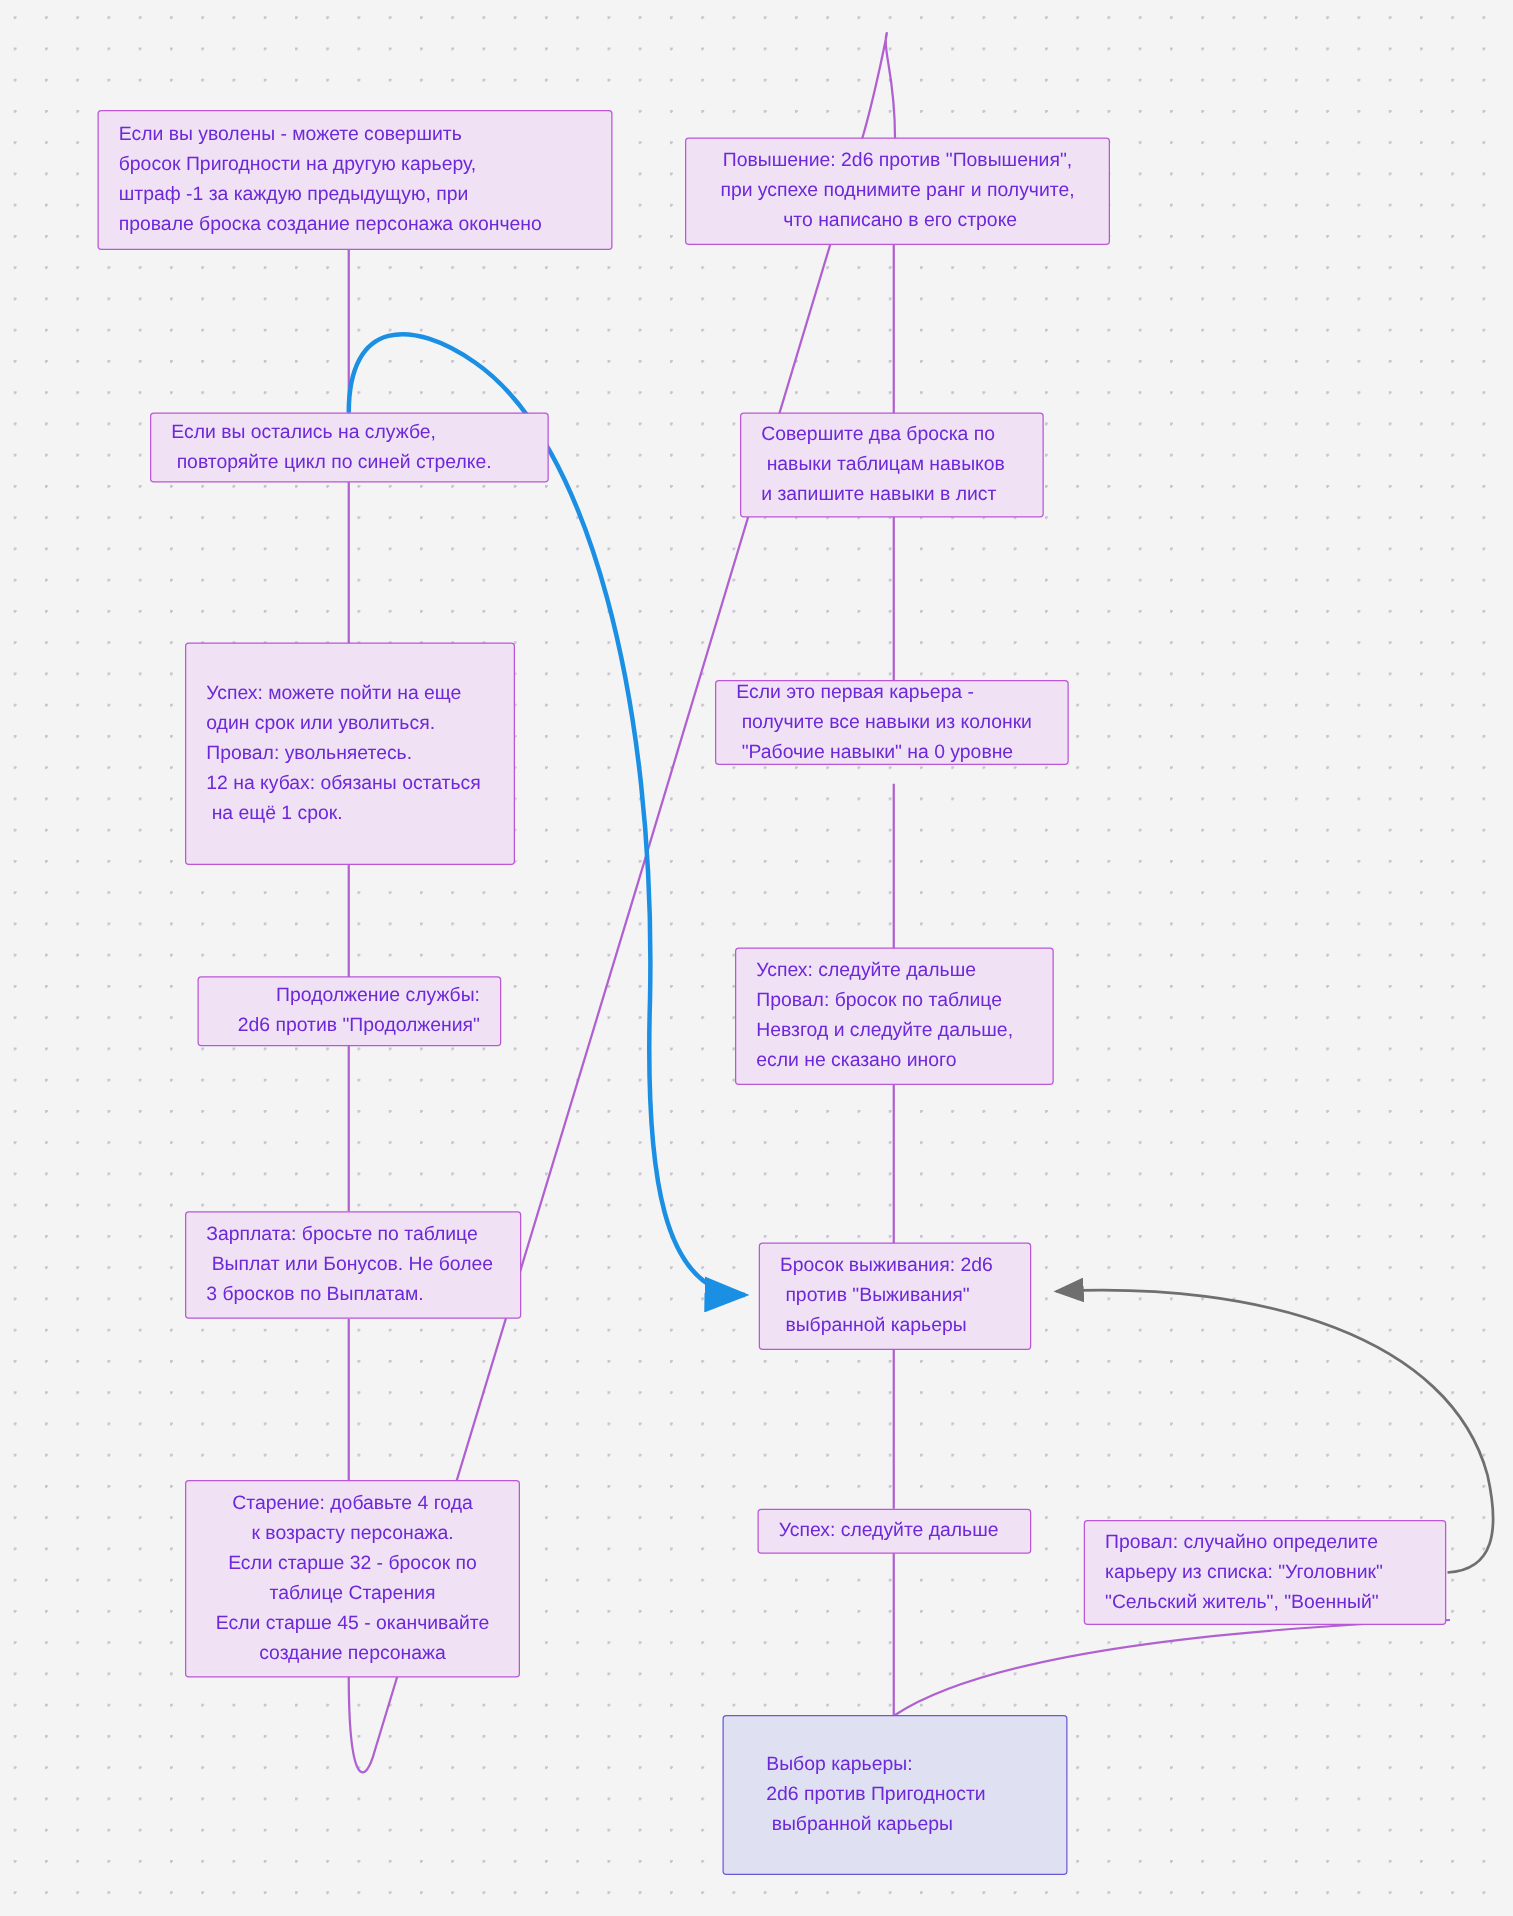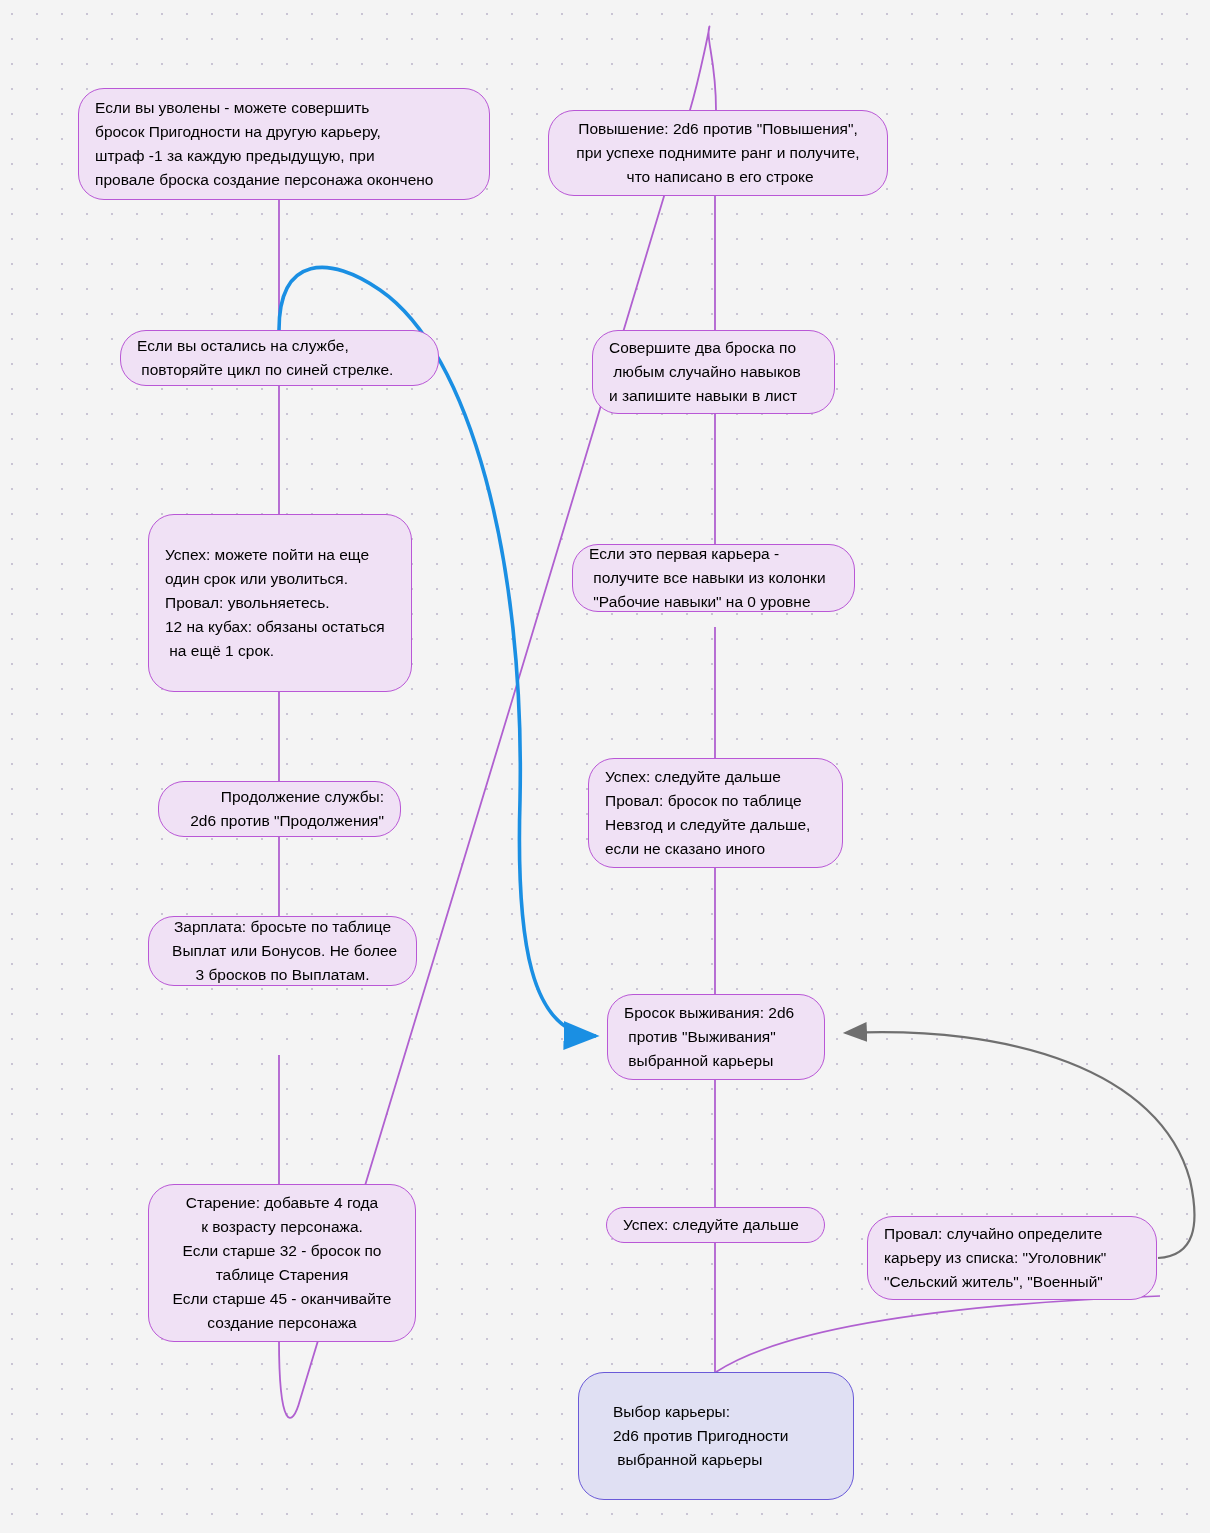--- a/index.html
+++ b/index.html
@@ -23,28 +23,28 @@
     position: absolute;
     left: 0;
     top: 0;
     width: 1210px;
     height: 1533px;
     pointer-events: none;
   }
   .node {
     position: absolute;
     box-sizing: border-box;
-    border-radius: 26px;
+    border-radius: 3px;
     display: flex;
     flex-direction: column;
     justify-content: center;
     padding: 11px 16px;
     font-size: 15.5px;
     line-height: 1.55;
-    color: #000000;
+    color: #6d28d9;
     white-space: pre;
   }
   .node.pink {
     background: #f0e1f5;
     border: 1.6px solid #b957d6;
   }
   .node.blue {
     background: #e0e0f3;
     border: 1.9px solid #6a5ad8;
   }
@@ -115,21 +115,21 @@
     <span class="line"> что написано в его строке</span>
   </div>
 
   <div class="node pink" style="left:120px; top:330px; width:319px; height:56px;">
     <span class="line">Если вы остались на службе,</span>
     <span class="line"> повторяйте цикл по синей стрелке.</span>
   </div>
 
   <div class="node pink" style="left:592px; top:330px; width:243px; height:84px;">
     <span class="line">Совершите два броска по</span>
-    <span class="line"> любым случайно навыков</span>
+    <span class="line"> навыки таблицам навыков</span>
     <span class="line">и запишите навыки в лист</span>
   </div>
 
   <div class="node pink" style="left:148px; top:514px; width:264px; height:178px;">
     <span class="line">Успех: можете пойти на еще</span>
     <span class="line">один срок или уволиться.</span>
     <span class="line">Провал: увольняетесь.</span>
     <span class="line">12 на кубах: обязаны остаться</span>
     <span class="line"> на ещё 1 срок.</span>
   </div>
@@ -145,21 +145,21 @@
     <span class="line">2d6 против "Продолжения"</span>
   </div>
 
   <div class="node pink" style="left:588px; top:758px; width:255px; height:110px;">
     <span class="line">Успех: следуйте дальше</span>
     <span class="line">Провал: бросок по таблице</span>
     <span class="line">Невзгод и следуйте дальше,</span>
     <span class="line">если не сказано иного</span>
   </div>
 
-  <div class="node pink" style="left:148px; top:916px; width:269px; height:70px;text-align:center;">
+  <div class="node pink" style="left:148px; top:969px; width:269px; height:86px;">
     <span class="line">Зарплата: бросьте по таблице</span>
     <span class="line"> Выплат или Бонусов. Не более</span>
     <span class="line">3 бросков по Выплатам.</span>
   </div>
 
   <div class="node pink" style="left:607px; top:994px; width:218px; height:86px;">
     <span class="line">Бросок выживания: 2d6</span>
     <span class="line"> против "Выживания"</span>
     <span class="line"> выбранной карьеры</span>
   </div>

